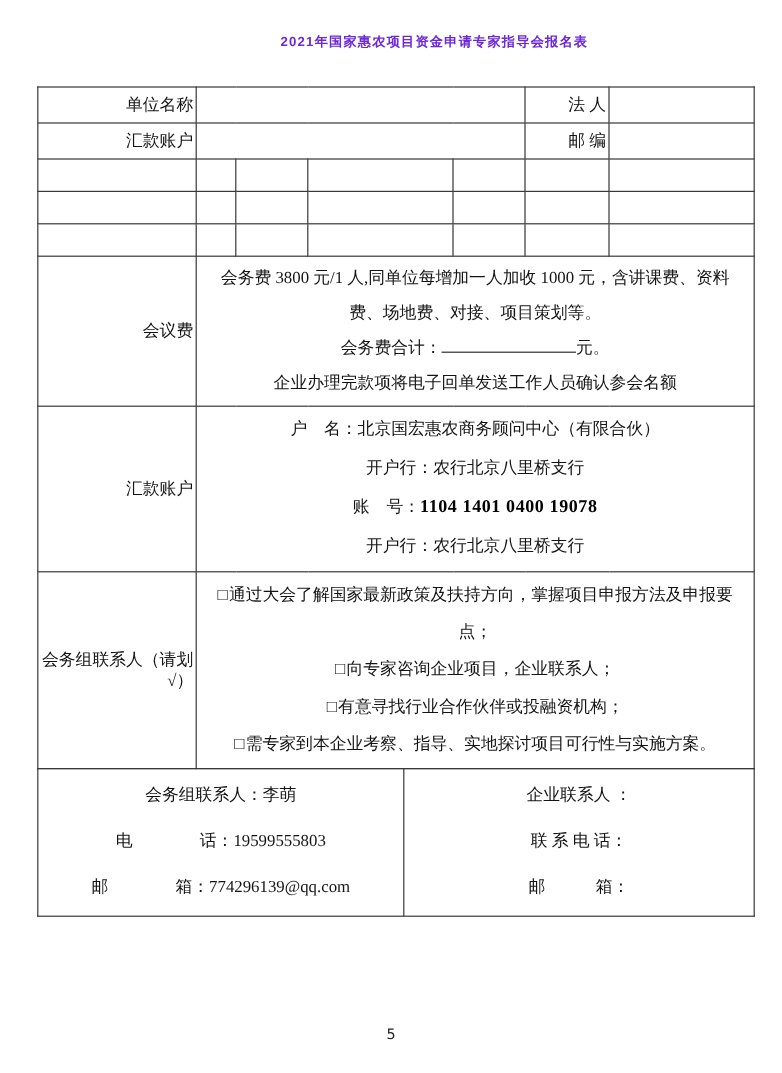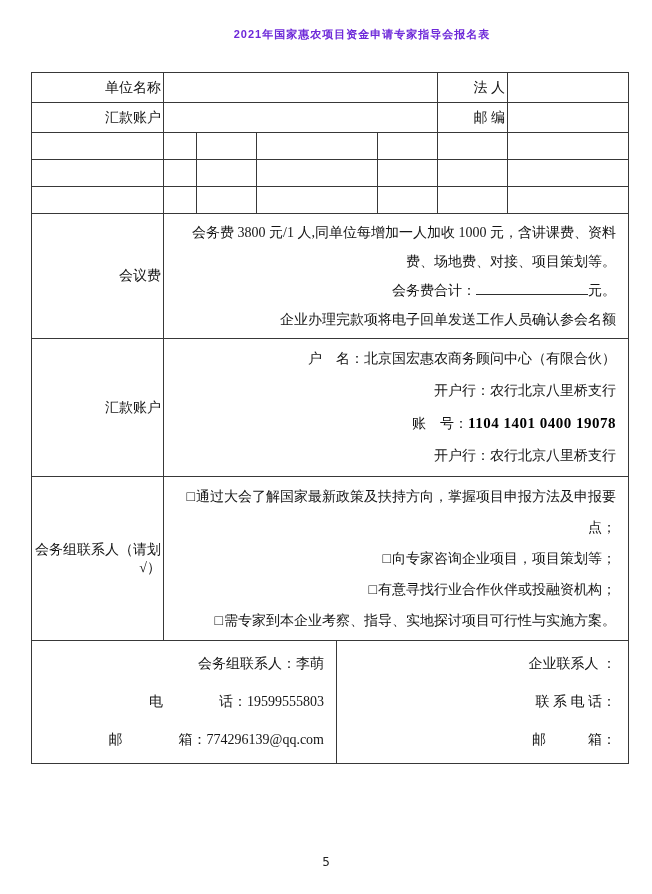--- a/index.html
+++ b/index.html
@@ -14,21 +14,21 @@
     font-weight:bold; font-size:11px; color:#6d28d9; letter-spacing:1px;margin-left:36px;
   }
   .form { position:absolute; left:31px; top:72px; width:597px; }
   table.grid { border-collapse:collapse; width:597px; table-layout:fixed; }
   table.grid td { border:1px solid #383838; overflow:hidden; }
   table.bottom { margin-top:-1px; }
 
   td.lbl { text-align:right; vertical-align:middle; font-size:14px; color:#141414; padding:0 2px; }
   td.fill { background:#fff; }
   td.sex { word-break:break-all; line-height:24px; padding:0 9px; }
-  td.content { padding:4px 12px; vertical-align:middle; font-size:14px; text-align:right; color:#141414; }
+  td.content { padding:4px 12px; vertical-align:middle; font-size:14px; text-align:center; color:#141414; }
   td.content p { margin:0; }
 
   tr.r-a   { height:30px; }
   tr.r-b   { height:30px; }
   tr.r-hdr { height:62px; }
   tr.r-empty { height:27px; }
   tr.r-fee { height:121px; }
   tr.r-acct { height:129px; }
   tr.r-purpose { height:124px; }
   tr.r-contact { height:112px; }
@@ -121,21 +121,21 @@
             <p>户　名：北京国宏惠农商务顾问中心（有限合伙）</p>
             <p>开户行：农行北京八里桥支行</p>
             <p><span>账　号：</span><span class="acct-num">1104 1401 0400 19078</span></p>
             <p>开户行：农行北京八里桥支行</p>
           </td>
         </tr>
         <tr class="r-purpose">
           <td class="lbl">会务组联系人（请划√）</td>
           <td class="content purpose-cell" colspan="6">
             <p><span class="cb">□</span><span>通过大会了解国家最新政策及扶持方向，掌握项目申报方法及申报要点；</span></p>
-            <p><span class="cb">□</span><span>向专家咨询企业项目，项目策划等；</span></p>
+            <p><span class="cb">□</span><span>向专家咨询企业项目，企业联系人；</span></p>
             <p><span class="cb">□</span><span>有意寻找行业合作伙伴或投融资机构；</span></p>
             <p><span class="cb">□</span><span>需专家到本企业考察、指导、实地探讨项目可行性与实施方案。</span></p>
           </td>
         </tr>
       </tbody>
     </table>
 
     <table class="grid bottom">
       <colgroup>
         <col style="width:305px">

